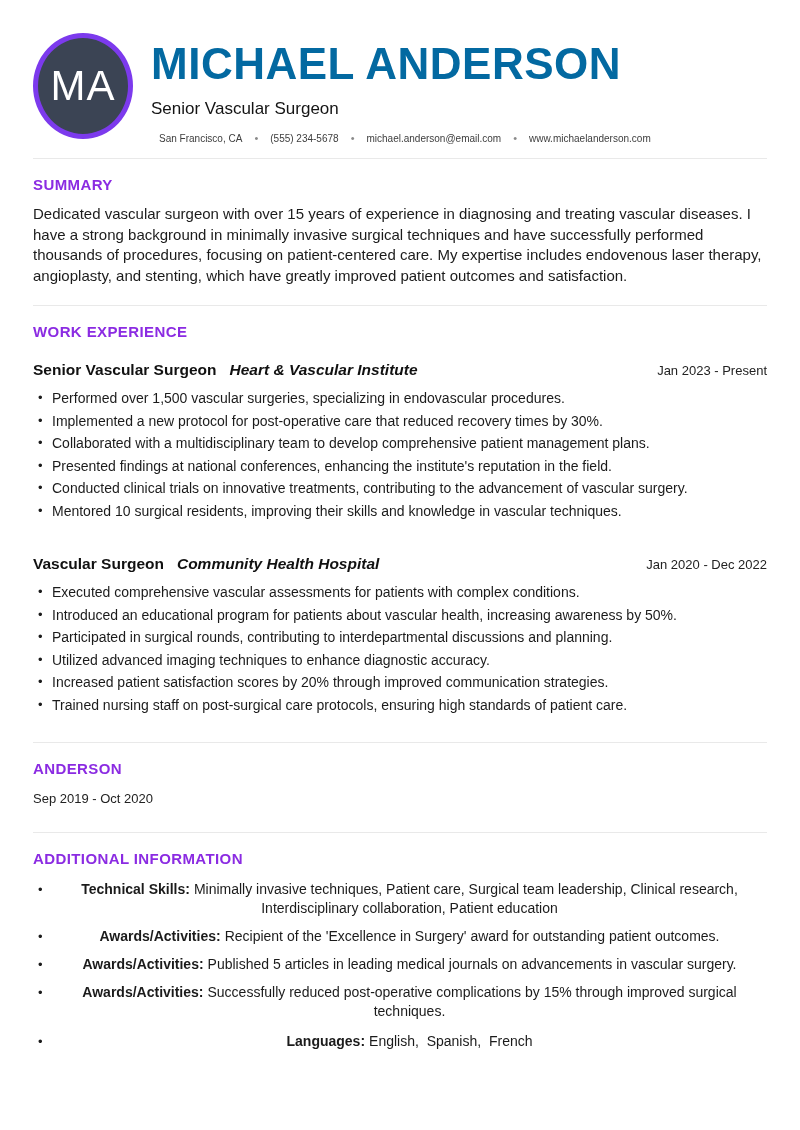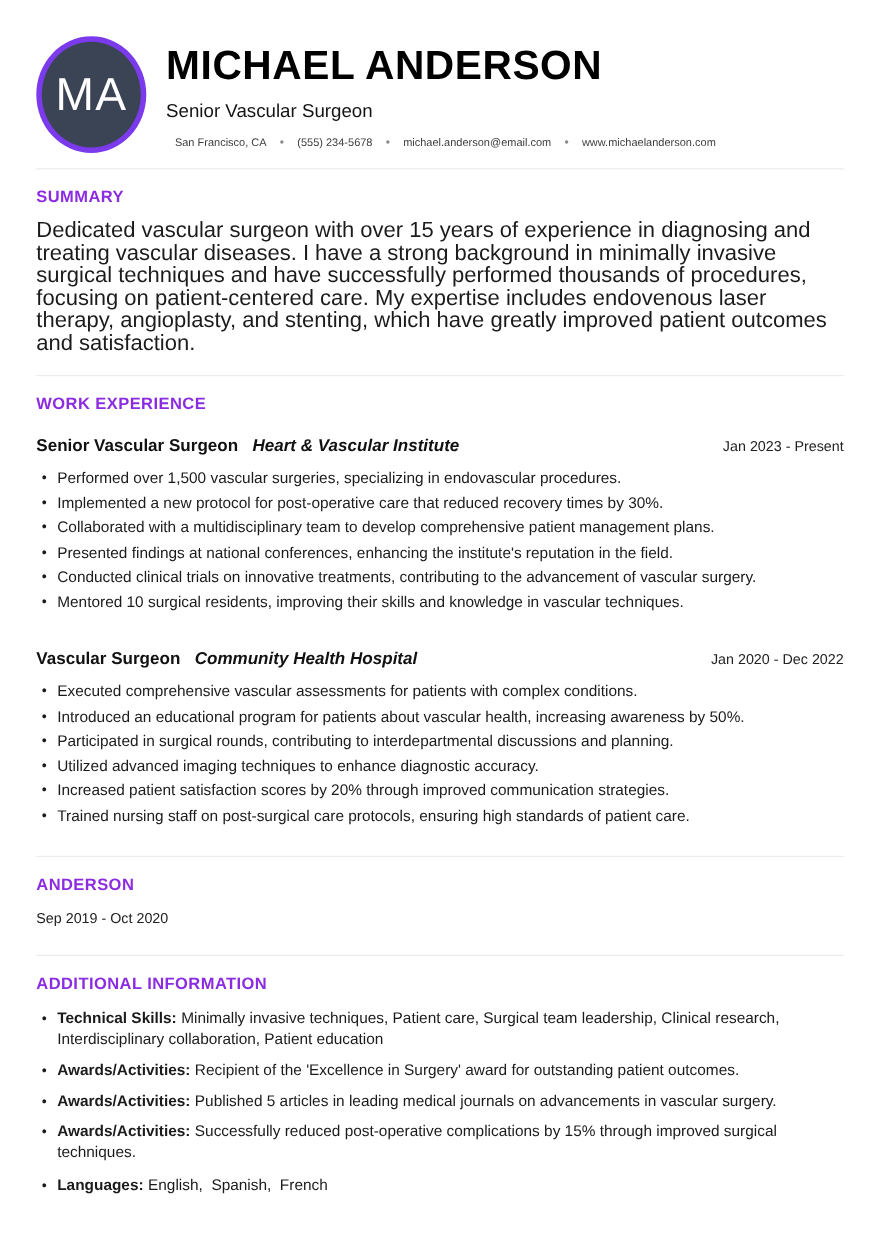--- a/index.html
+++ b/index.html
@@ -19,41 +19,41 @@
     width: 100px; height: 106px;
     border-radius: 50%;
     background: #3B4454;
     border: 5px solid #7C3AED;
     display: flex; align-items: center; justify-content: center;
     flex-shrink: 0;
   }
   .avatar span { color: #ffffff; font-size: 42px; font-weight: 400; letter-spacing: 1px; }
   .header-text { padding-top: 6px; }
   h1 {
-    font-size: 37px; font-weight: 800; letter-spacing: 0.5px;
-    color: #000000;
+    font-size: 44px; font-weight: 800; letter-spacing: 0.5px;
+    color: #0369a1;
   }
   .subtitle { font-size: 17px; color: #141414; font-weight: 500; margin-top: 10px; }
   .contact { display: flex; align-items: center; margin-top: 13px; margin-left: 8px; font-size: 10px; color: #3d3d3d; }
   .contact .sep { display: inline-block; margin: 0 12px; }
   .contact .sep::before { content: "•"; color: #8a8a8a; font-size: 11px; }
 
   
   .divider { border: none; border-top: 1px solid #E9E9E9; }
   .divider.d1 { margin-top: 14px; }
   .divider.d2 { margin-top: 19px; }
   .divider.d3 { margin-top: 29px; }
   .divider.d4 { margin-top: 26px; }
   h2 {
     font-size: 15px; font-weight: 700; letter-spacing: 0.4px;
     color: #8B2BE2; margin-top: 17px;
   }
   .summary-text {
     margin-top: 11px;
-    font-size: 20px; line-height: 20.5px; color: #1b1b1b;
+    font-size: 15px; line-height: 20.5px; color: #1b1b1b;
   }
 
   
   .entry-head {
     display: flex; justify-content: space-between; align-items: baseline;
     margin-top: 21px;
   }
   .entry-title { font-size: 15.5px; font-weight: 700; color: #111111; }
   .entry-title .company { margin-left: 13px; font-style: italic; }
   .entry-dates { font-size: 13px; color: #222222; white-space: nowrap; }
@@ -69,21 +69,21 @@
   ul.bullets li::before {
     content: "•";
     position: absolute; left: 5px; top: 0;
     color: #1b1b1b; font-size: 13px;
   }
 
   
   .edu-head { margin-top: 14px; }
 
   
-  ul.addl { list-style: none; margin-top: 13px; }
+  ul.addl { list-style: none; margin-top: 13px; text-align: center; }
   ul.addl li {
     position: relative;
     padding-left: 19px;
     font-size: 14px; line-height: 19px;
     color: #1b1b1b;
     margin-bottom: 9px;
   }
   ul.addl li.lang { margin-top: 11px; }
   ul.addl li::before {
     content: "•";

